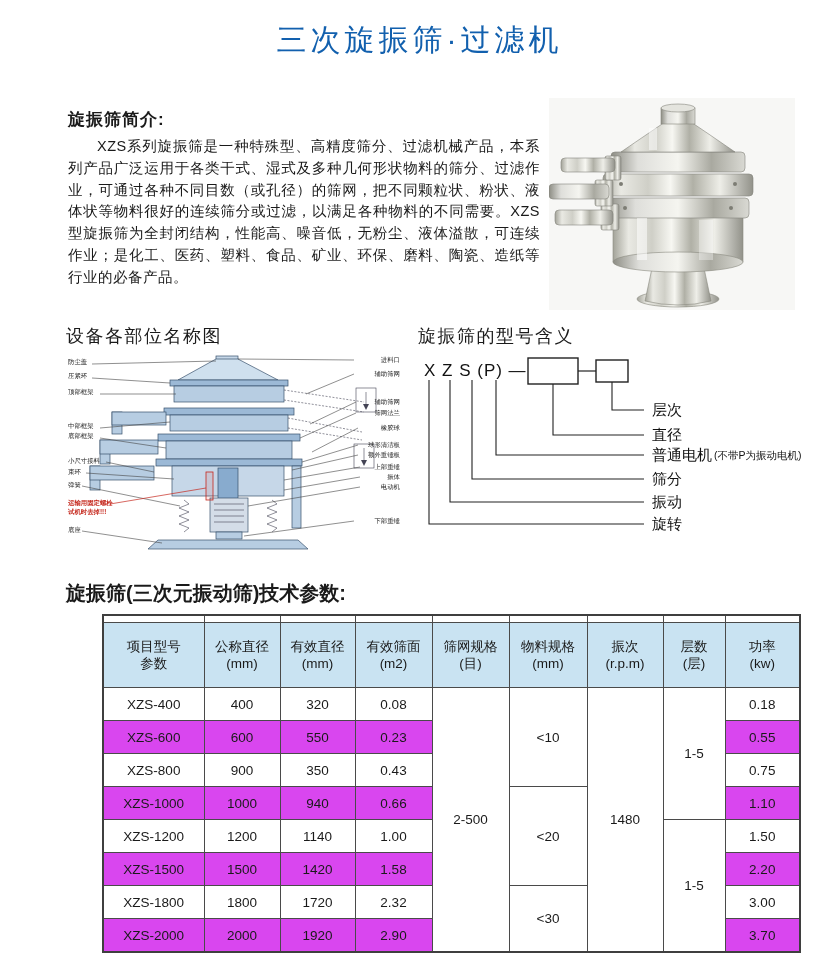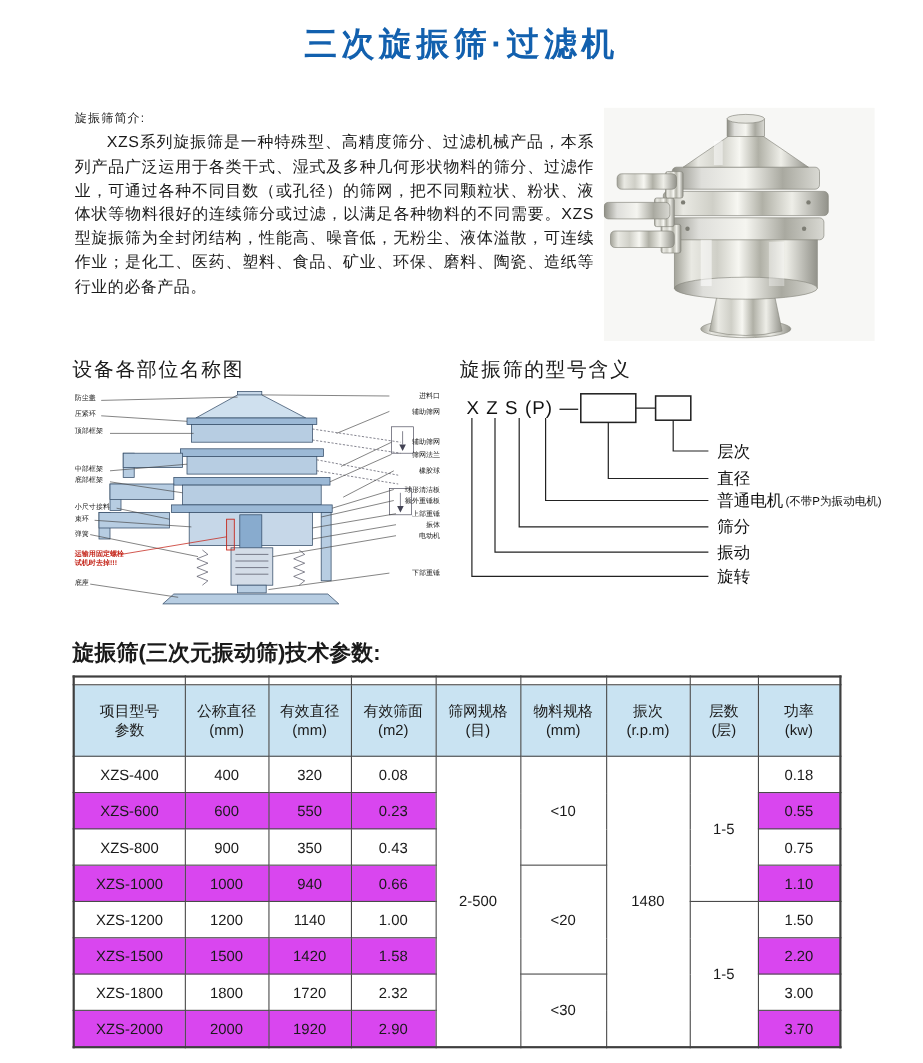--- a/index.html
+++ b/index.html
@@ -3,37 +3,37 @@
 <meta charset="utf-8">
 <style>
   html,body{margin:0;padding:0;}
   body{
     width:839px;height:966px;position:relative;background:#ffffff;
     font-family:"Liberation Sans","DejaVu Sans",sans-serif;color:#1a1a1a;
     overflow:hidden;
   }
   .page-title{
     position:absolute;top:20px;left:0;width:839px;text-align:center;
-    font-size:30px;font-weight:bold;color:#1260ae;letter-spacing:4px;
+    font-size:30px;font-weight:normal;color:#1260ae;letter-spacing:4px;
   }
   
   .intro{position:absolute;left:68px;top:100px;width:472px;}
-  .intro-heading{font-size:11px;font-weight:normal;margin:0 0 5px 0;letter-spacing:1px;}
+  .intro-heading{font-size:17px;font-weight:bold;margin:8px 0 5px 0;letter-spacing:1px;}
   .intro-para{font-size:14.5px;line-height:21.8px;text-align:justify;text-indent:2em;margin:0;letter-spacing:0.5px;}
   
   .photo{position:absolute;left:549px;top:98px;width:246px;height:212px;background:#f7f7f5;}
   
   .parts{position:absolute;left:66px;top:324px;width:340px;}
   .section-heading{font-size:18px;font-weight:normal;margin:0 0 4px 0;letter-spacing:1.5px;}
   
   .model{position:absolute;left:418px;top:324px;width:410px;}
   
   .tech{position:absolute;left:66px;top:580px;width:710px;}
   .tech-heading{font-size:20px;font-weight:bold;margin:0 0 7px 0;}
-  table.spec{border-collapse:collapse;table-layout:fixed;width:698px;border:2px solid #3f3f3f;}
+  table.spec{border-collapse:collapse;table-layout:fixed;width:698px;border:2px solid #3f3f3f;margin-left:36px;}
   table.spec td,table.spec th{border:1px solid #4a4a4a;text-align:center;vertical-align:middle;
     font-size:13.5px;font-weight:normal;padding:0;background:#ffffff;}
   tr.spacer td{height:6px;background:#ffffff;}
   tr.head th{height:64px;background:#c9e3f2;line-height:17px;}
   tr.data td{height:32px;}
   tr.alt td.stripe{background:#d946ef;}
   
   text{font-family:"Liberation Sans","DejaVu Sans",sans-serif;}
 </style>
 </head>

